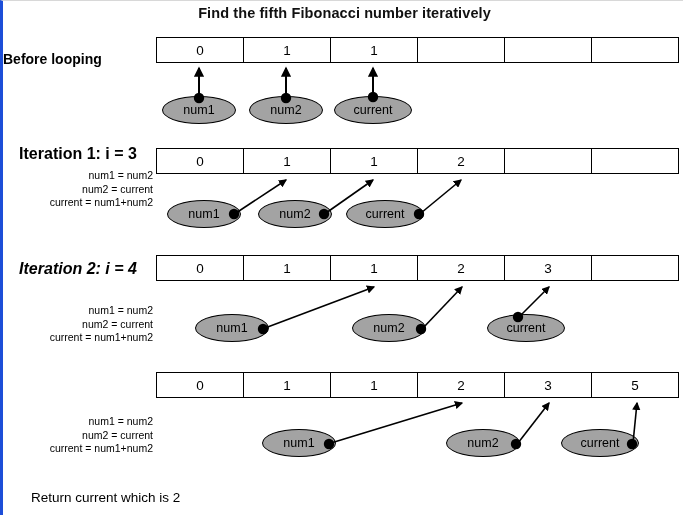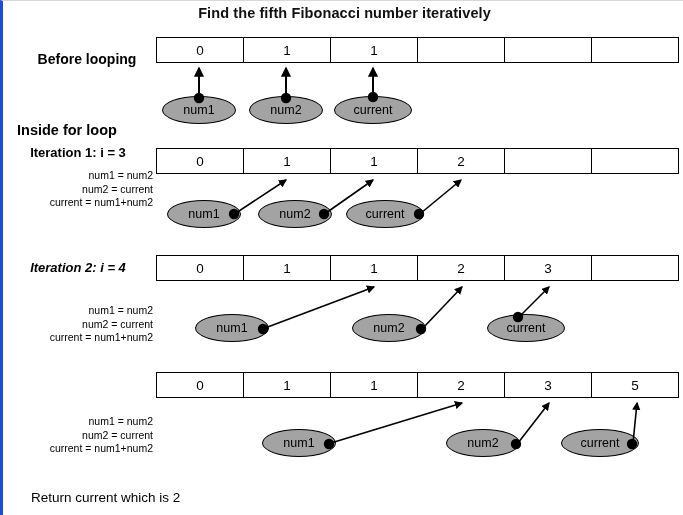--- a/index.html
+++ b/index.html
@@ -30,33 +30,32 @@
     font-weight: bold;
     color: #111;
     letter-spacing: 0.1px;
   }
 
   
   .row-label-strong {
     font-size: 14px;
     font-weight: bold;
     color: #000;
-    text-align: center;
+    text-align: left;
     width: 140px;
     left: 0;
-    padding-left: 14px;
   }
   .section-label {
     font-size: 14.5px;
     font-weight: bold;
     color: #000;
     left: 14px;
   }
   .iter-title {
-    font-size: 13px;
+    font-size: 16px;
     font-weight: bold;
     color: #000;
     text-align: center;
     width: 150px;
     left: 0;
   }
   .formula-block {
     width: 152px;
     left: -2px;
     text-align: right;
@@ -132,21 +131,20 @@
     <div class="cell">1</div>
     <div class="cell"></div>
     <div class="cell"></div>
     <div class="cell"></div>
   </div>
 
   <div class="abs bubble" style="left:159px; top:95px;">num1</div>
   <div class="abs bubble" style="left:246px; top:95px;">num2</div>
   <div class="abs bubble wide" style="left:331px; top:95px;">current</div>
 
-  <div class="abs section-label" style="top:121px;">Inside for loop</div>
 
   <div class="abs iter-title" style="top:144px;">Iteration 1: i = 3</div>
   <div class="abs formula-block" style="top:168px;">
     <div>num1 = num2</div>
     <div>num2 = current</div>
     <div>current = num1+num2</div>
   </div>
 
   <div class="abs array" style="top:147px;">
     <div class="cell">0</div>

